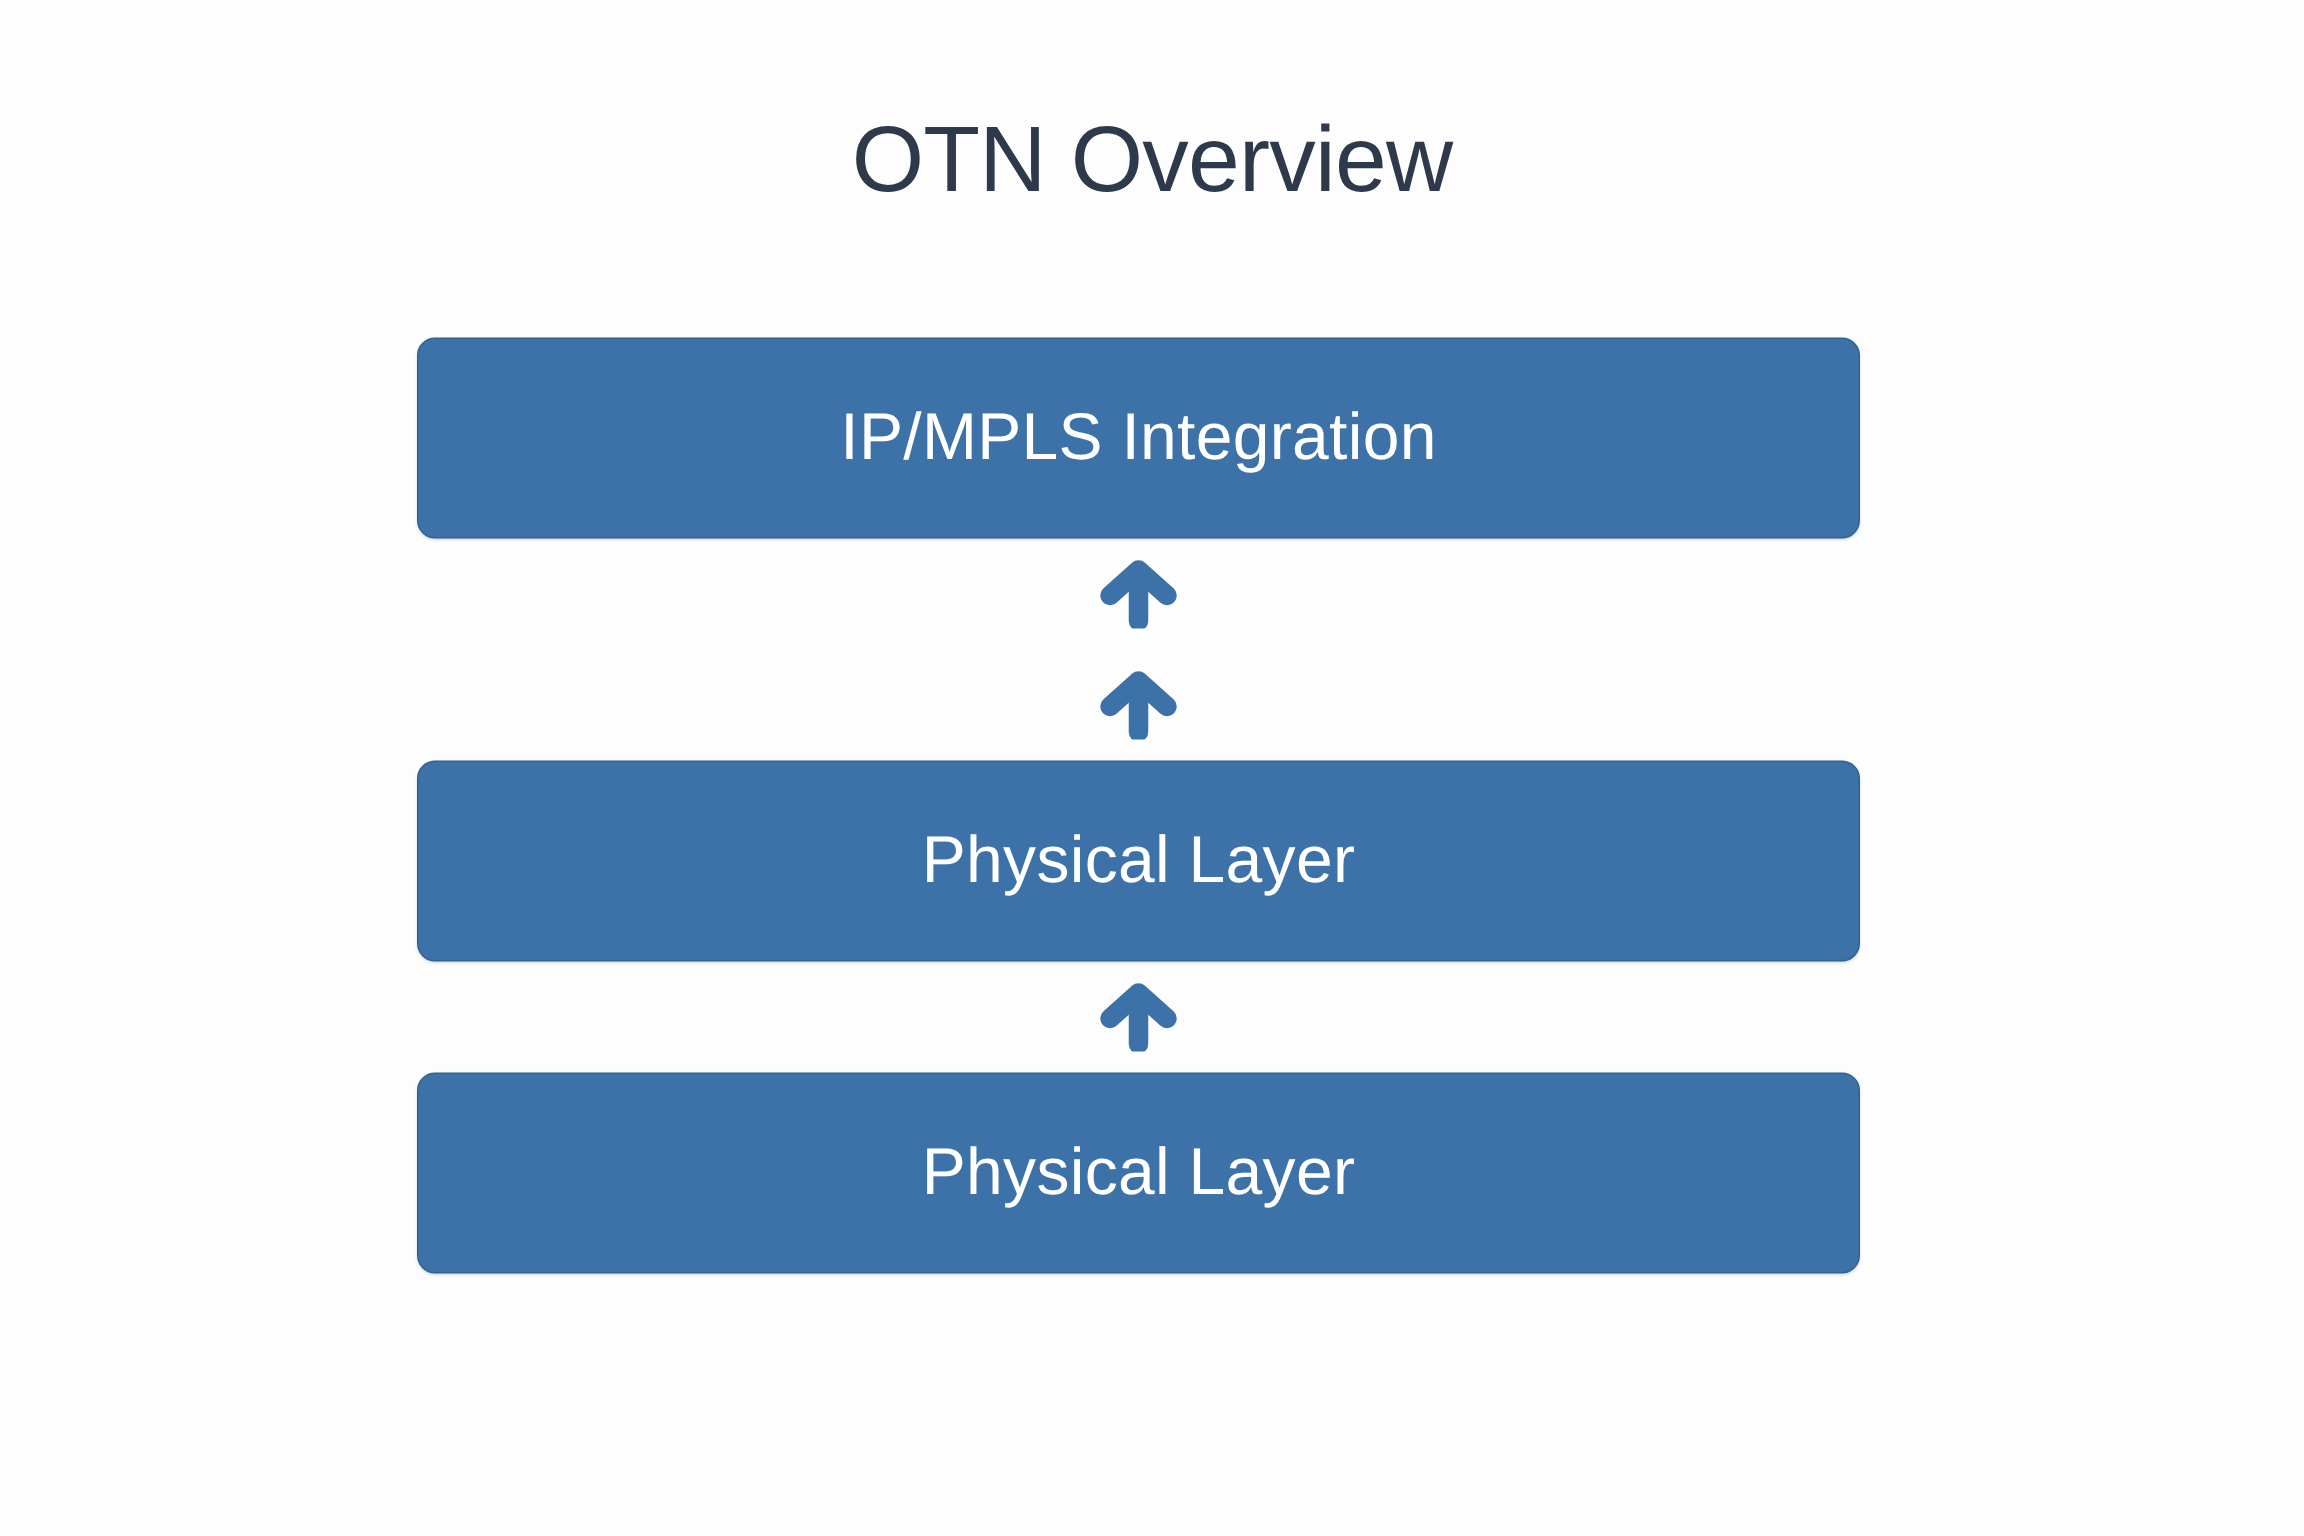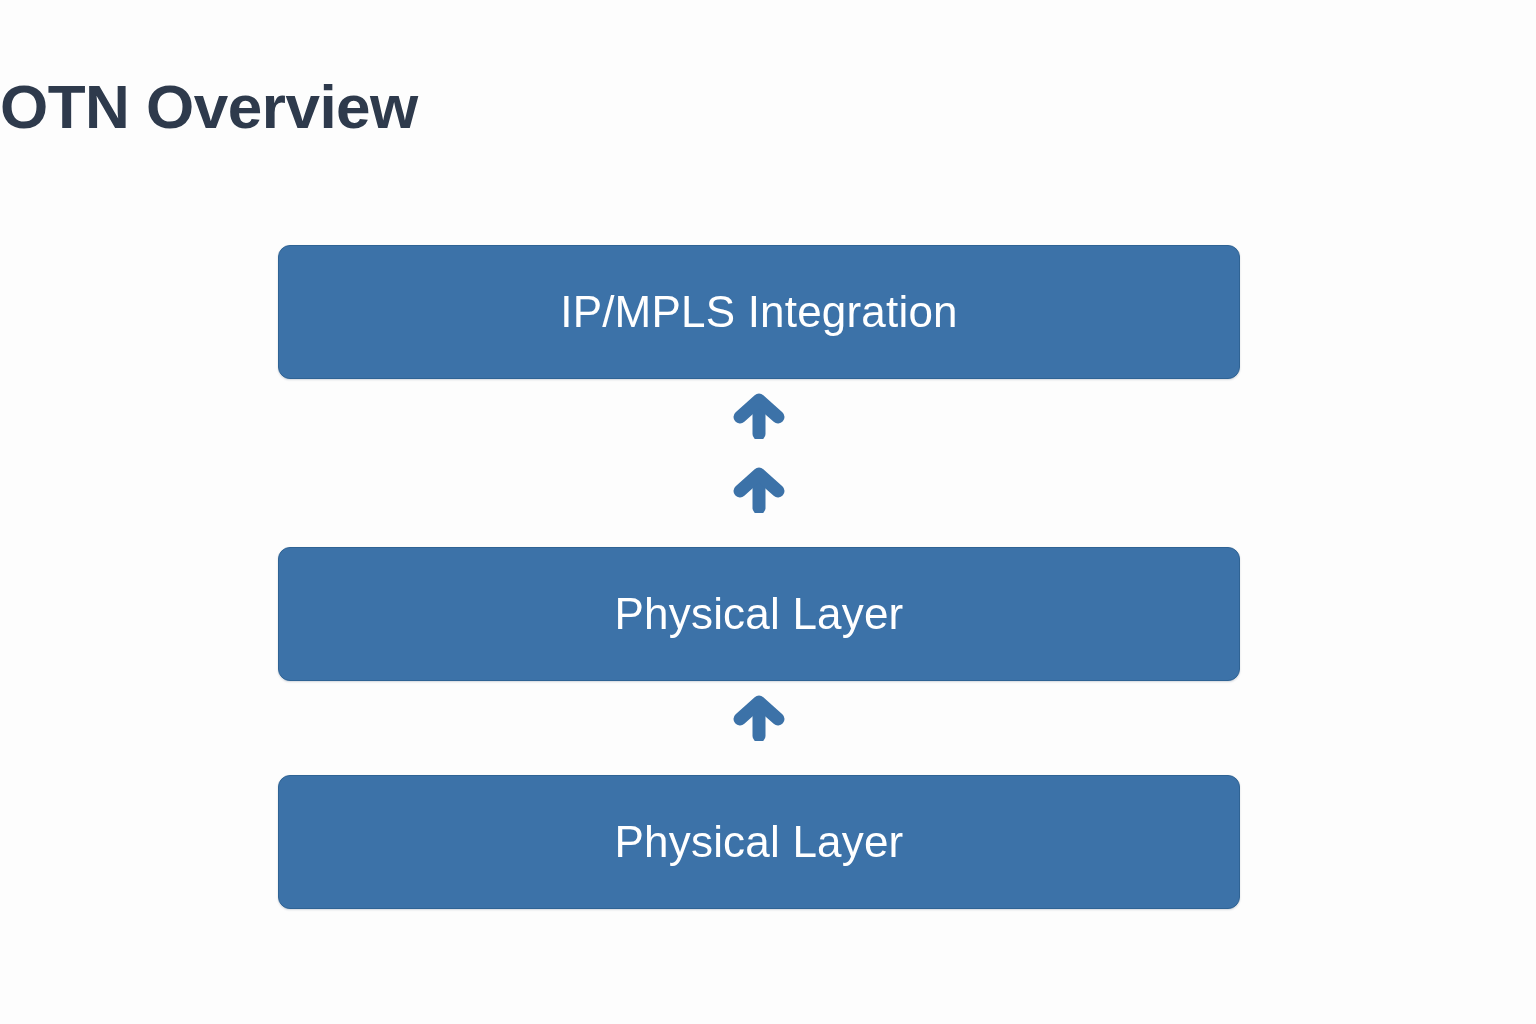--- a/index.html
+++ b/index.html
@@ -20,22 +20,23 @@
     height: 1024px;
     background: #fdfdfd;
   }
 
   
   #diagram-title {
     position: absolute;
     left: 0;
     top: 74px;
     width: 1536px;
+    text-align: center;
     font-size: 62px;
-    font-weight: 700;
+    font-weight: 400;
     letter-spacing: -0.5px;
     color: #2e3a4c;
     line-height: 1.05;
     white-space: nowrap;
   }
 
   
   #layer-stack {
     position: absolute;
     left: 278px;
@@ -53,21 +54,20 @@
     box-sizing: border-box;
     width: 962px;
     height: 134px;
     background: #3c72a8;
     border: 1px solid #2f6394;
     border-radius: 12px;
     display: flex;
     align-items: center;
     justify-content: center;
     box-shadow: 0 1px 2px rgba(20, 45, 75, 0.18);
-    margin-top: 20px;
   }
 
   .layer-label {
     color: #ffffff;
     font-size: 44px;
     font-weight: 400;
     letter-spacing: 0.2px;
     text-align: center;
     line-height: 1;
     white-space: nowrap;

